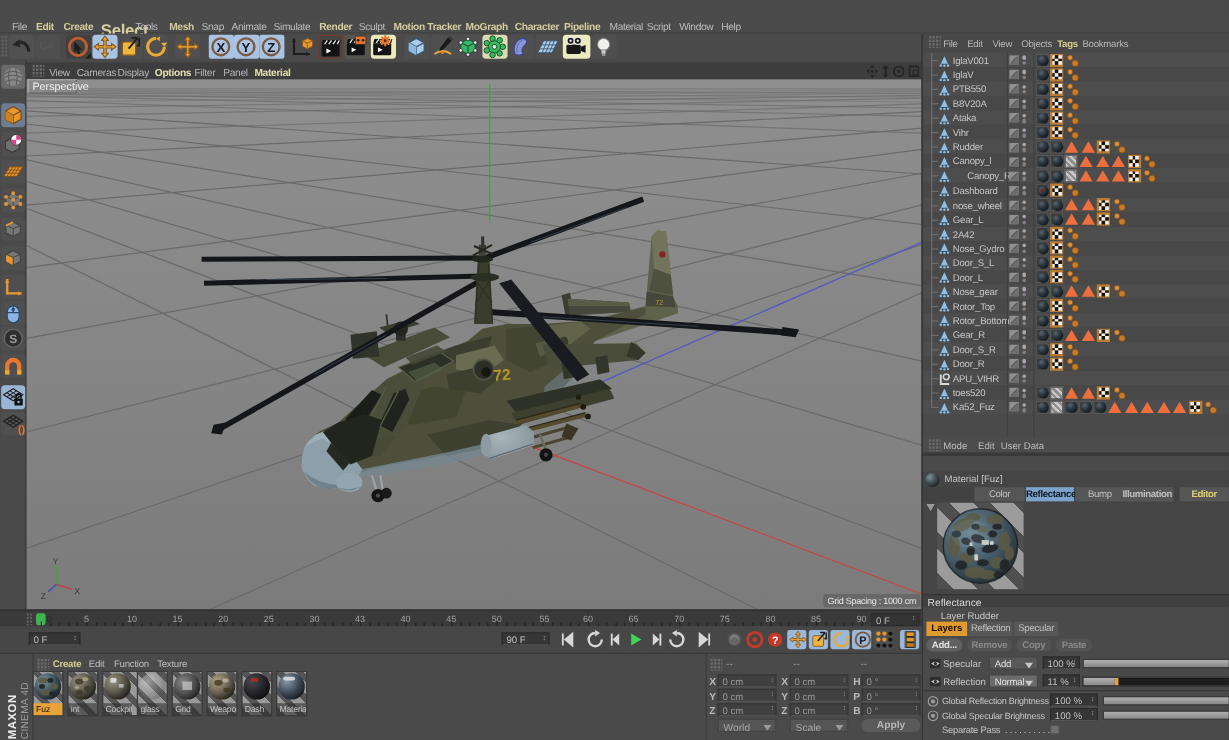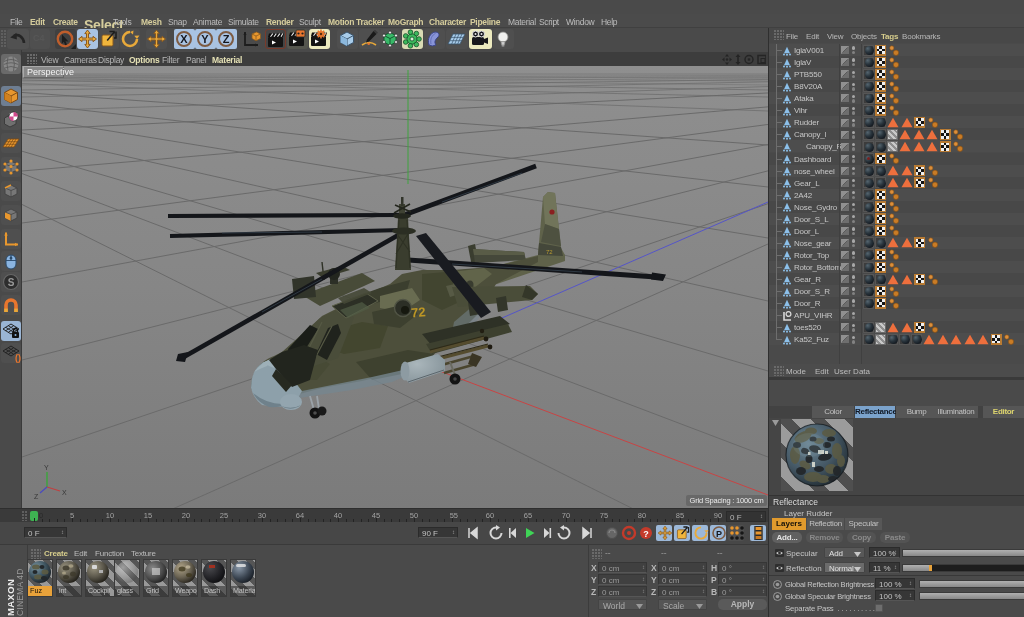--- a/index.html
+++ b/index.html
@@ -1491,26 +1491,30 @@
           <rect x="9" y="6" width="2" height="2" fill="#6a6a6a"></rect>
           <rect x="0" y="9" width="2" height="2" fill="#6a6a6a"></rect>
           <rect x="3" y="9" width="2" height="2" fill="#6a6a6a"></rect>
           <rect x="6" y="9" width="2" height="2" fill="#6a6a6a"></rect>
           <rect x="9" y="9" width="2" height="2" fill="#6a6a6a"></rect>
         </svg>
         <span class="abs" style="left:17px;top:2.5px;font-size:8px;color:#bdbdbd;">Mode</span>
         <span class="abs" style="left:46px;top:2.5px;font-size:8px;color:#bdbdbd;">Edit</span>
         <span class="abs" style="left:65px;top:2.5px;font-size:8px;color:#bdbdbd;">User Data</span>
       </div>
+      <div class="abs" style="left:0;top:365px;width:256px;height:13px;background:#454545;">
+        <div class="abs" style="left:2px;top:0.5px;width:12px;height:12px;border-radius:50%;background:radial-gradient(circle at 32% 30%, #7d8e98 0%, #3e4a52 45%, #12161a 85%);"></div>
+        <span class="abs" style="left:18px;top:2px;font-size:8px;color:#c6c6c6;">Material [Fuz]</span>
+      </div>
       <div class="abs" style="left:0;top:378px;width:256px;height:12px;background:#424242;">
         <div class="abs" style="left:0px;top:16px;width:42px;height:12px;background:#0c4a6e;color:#c2c2c2;font-weight:normal;font-size:8px;text-align:center;line-height:12px;letter-spacing:-0.3px;">Basic</div>
         <div class="abs" style="left:43px;top:0;width:42px;height:12px;background:#565656;color:#c2c2c2;font-weight:normal;font-size:8px;text-align:center;line-height:12px;letter-spacing:-0.3px;">Color</div>
         <div class="abs" style="left:86px;top:0;width:40px;height:12px;background:#7ba3cc;color:#0e1622;font-weight:bold;font-size:8px;text-align:center;line-height:12px;letter-spacing:-0.3px;">Reflectance</div>
         <div class="abs" style="left:127px;top:0;width:41px;height:12px;background:#565656;color:#c2c2c2;font-weight:normal;font-size:8px;text-align:center;line-height:12px;letter-spacing:-0.3px;">Bump</div>
-        <div class="abs" style="left:165px;top:0;width:44px;height:16px;background:#565656;color:#c2c2c2;font-weight:normal;font-size:8px;text-align:center;line-height:12px;letter-spacing:-0.3px;">Illumination</div>
+        <div class="abs" style="left:165px;top:0;width:44px;height:16px;background:#565656;color:#c2c2c2;font-weight:bold;font-size:8px;text-align:center;line-height:12px;letter-spacing:-0.3px;">Illumination</div>
         <div class="abs" style="left:214px;top:0;width:41px;height:12px;background:#565656;color:#ddd46e;font-weight:bold;font-size:8px;text-align:center;line-height:12px;letter-spacing:-0.3px;">Editor</div>
       </div>
       <div class="abs" style="left:0;top:390px;width:256px;height:77px;background:#454545;">
         <svg class="abs" style="left:3px;top:2px" width="7" height="6" viewBox="0 0 7 6">
           <path d="M0 0 L7 0 L3.5 6 Z" fill="#9a9a9a"></path>
         </svg>
         <div class="abs" style="left:12px;top:1px;width:72px;height:72px;background:repeating-linear-gradient(45deg,#4f4f4f 0 10px,#9b9b9b 10px 24px);">
           <svg class="abs" style="left:4px;top:4px" width="64" height="64" viewBox="0 0 64 64">
 <defs>
               <radialGradient id="ms" cx="0.36" cy="0.32" r="0.9">
@@ -1683,21 +1687,21 @@
       <div class="abs" style="left:231.6px;top:10px;width:1px;height:3px;background:#242424;"></div>
       <div class="abs" style="left:239.2px;top:10px;width:1px;height:3px;background:#242424;"></div>
       <div class="abs" style="left:246.8px;top:10px;width:1px;height:3px;background:#242424;"></div>
       <div class="abs" style="left:254.4px;top:10px;width:1px;height:3px;background:#242424;"></div>
       <span class="abs" style="left:256px;top:2px;width:12px;text-align:center;font-size:7.5px;color:#a2a2a2;">30</span>
       <div class="abs" style="left:262.0px;top:9px;width:1px;height:4px;background:#242424;"></div>
       <div class="abs" style="left:269.6px;top:10px;width:1px;height:3px;background:#242424;"></div>
       <div class="abs" style="left:277.2px;top:10px;width:1px;height:3px;background:#242424;"></div>
       <div class="abs" style="left:284.8px;top:10px;width:1px;height:3px;background:#242424;"></div>
       <div class="abs" style="left:292.4px;top:10px;width:1px;height:3px;background:#242424;"></div>
-      <span class="abs" style="left:294px;top:2px;width:12px;text-align:center;font-size:7.5px;color:#a2a2a2;">64</span>
+      <span class="abs" style="left:294px;top:2px;width:12px;text-align:center;font-size:7.5px;color:#a2a2a2;">43</span>
       <div class="abs" style="left:300.0px;top:9px;width:1px;height:4px;background:#242424;"></div>
       <div class="abs" style="left:307.6px;top:10px;width:1px;height:3px;background:#242424;"></div>
       <div class="abs" style="left:315.2px;top:10px;width:1px;height:3px;background:#242424;"></div>
       <div class="abs" style="left:322.8px;top:10px;width:1px;height:3px;background:#242424;"></div>
       <div class="abs" style="left:330.4px;top:10px;width:1px;height:3px;background:#242424;"></div>
       <span class="abs" style="left:332px;top:2px;width:12px;text-align:center;font-size:7.5px;color:#a2a2a2;">40</span>
       <div class="abs" style="left:338.0px;top:9px;width:1px;height:4px;background:#242424;"></div>
       <div class="abs" style="left:345.6px;top:10px;width:1px;height:3px;background:#242424;"></div>
       <div class="abs" style="left:353.2px;top:10px;width:1px;height:3px;background:#242424;"></div>
       <div class="abs" style="left:360.8px;top:10px;width:1px;height:3px;background:#242424;"></div>

